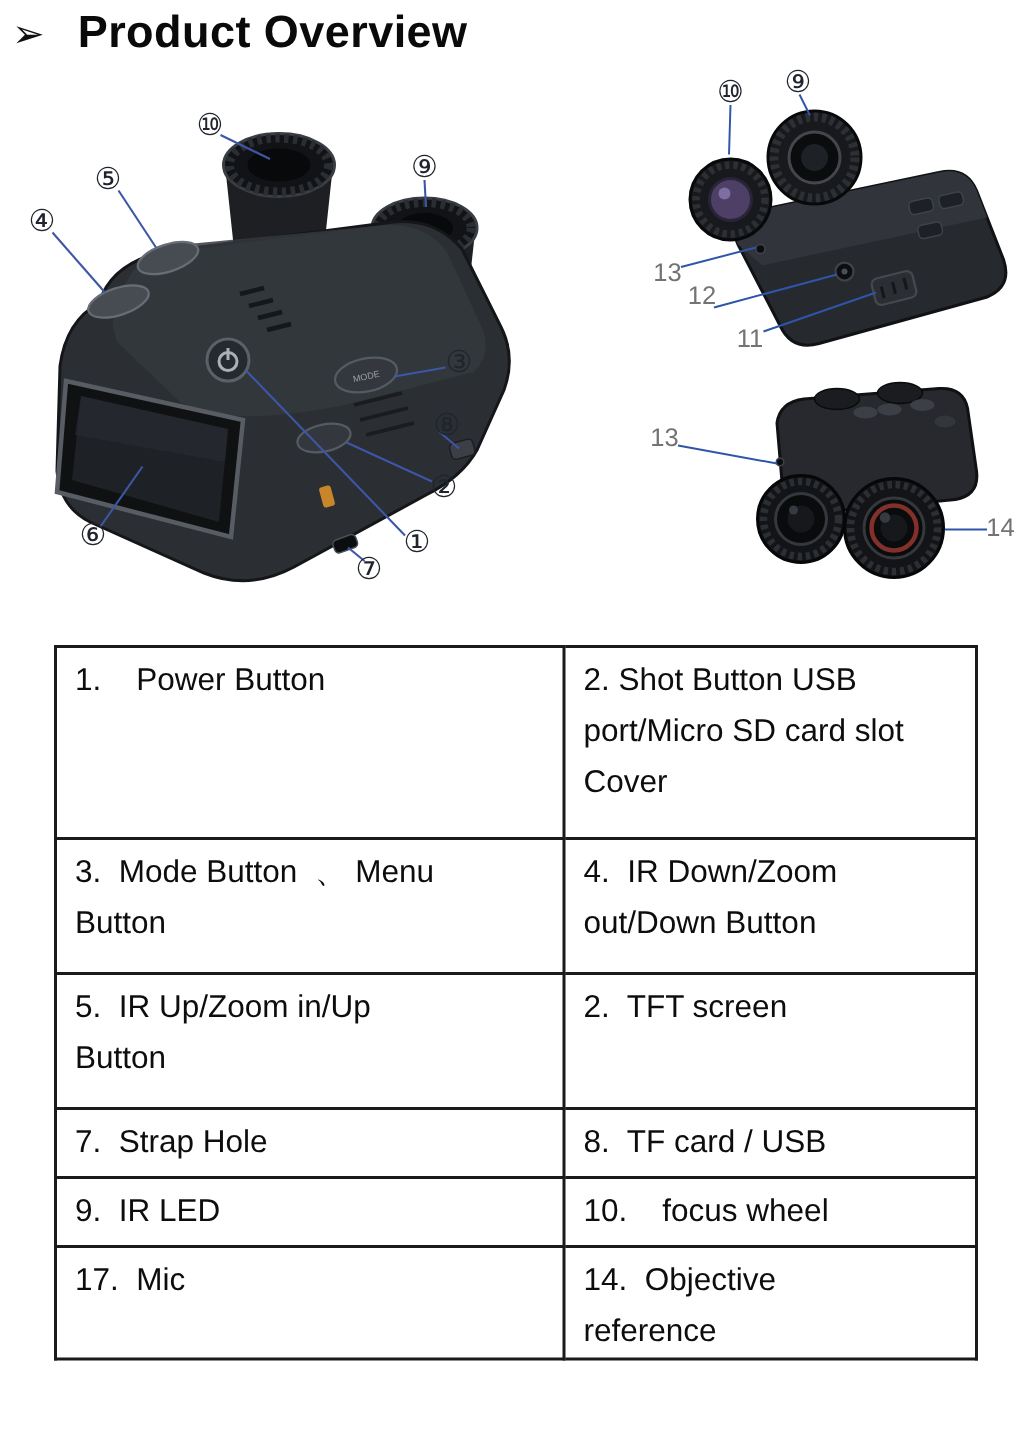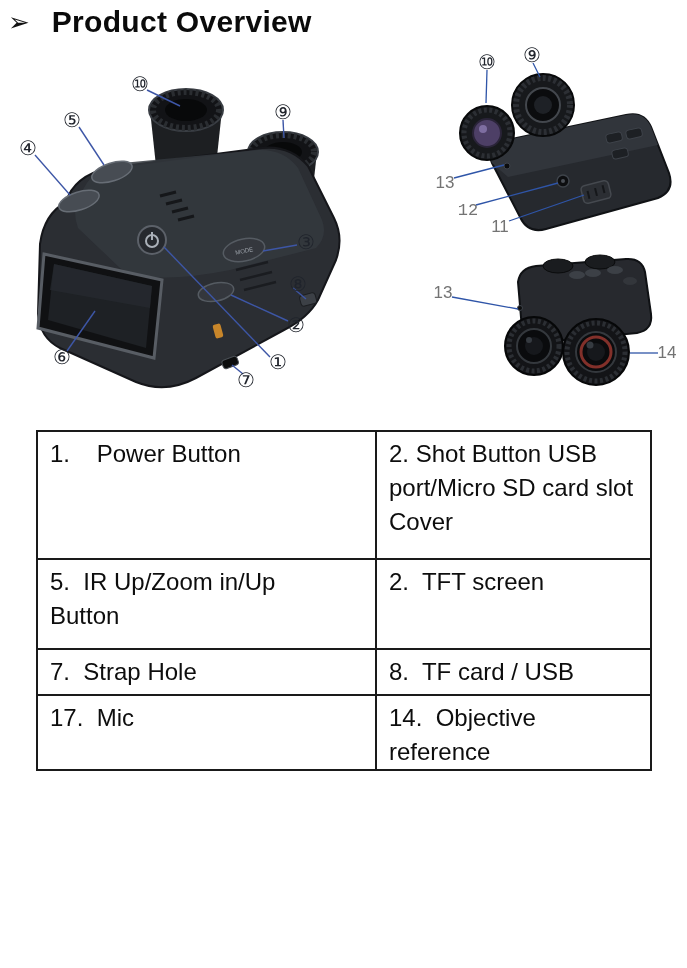--- a/index.html
+++ b/index.html
@@ -25,21 +25,21 @@
   .co.plain { font-size:17px; color:#737373; }
 
   table.parts {
     position:absolute; left:36px; top:430px; width:616px;
     border-collapse:collapse; table-layout:fixed;
   }
   table.parts td {
     border:2px solid #1a1a1a;
     vertical-align:top;
     padding:5px 8px 0 12px;
-    font-size:24px; line-height:34px;
+    font-size:21px; line-height:34px;
     color:#0d0d0d;
     white-space:pre-wrap;
     overflow:hidden;
   }
   td.cl { width:339px; }
   tr.r1 { height:128px; } tr.r2 { height:90px; } tr.r3 { height:90px;border-radius:27px; }
   tr.r4 { height:46px; }  tr.r5 { height:46px; } tr.r6 { height:45px; }
   tr.r7 { height:70px; }
 </style>
 </head>
@@ -165,21 +165,21 @@
         <line x1="57" y1="25" x2="56" y2="58"></line>
         <line x1="103" y1="18" x2="110" y2="32"></line>
         <line x1="24" y1="133" x2="74" y2="120"></line>
         <line x1="46" y1="160" x2="128" y2="138"></line>
         <line x1="79" y1="176" x2="154" y2="150"></line>
       </g>
     </svg>
     <span class="co" style="left:57px;  top:17px;">⑩</span>
     <span class="co" style="left:102px; top:10px;">⑨</span>
     <span class="co plain" style="left:15px; top:137px;">13</span>
-    <span class="co plain" style="left:38px; top:165px;font-family:Liberation Mono, monospace;">12</span>
+    <span class="co plain" style="left:38px; top:152px;">12</span>
     <span class="co plain" style="left:70px; top:181px;">11</span>
   </div>
 
   <div class="fig" style="left:430px; top:248px; width:257px; height:165px;">
     <svg width="257" height="165" viewBox="0 0 257 165">
       <path d="M88,34 Q90,20 106,18 L196,11 Q212,10 215,24 L221,66 Q223,82 207,85 L112,94 Q95,96 92,81 Z" fill="#27292e" stroke="#0f1114" stroke-width="2"></path>
       <ellipse cx="128" cy="18" rx="15" ry="7" fill="#1a1c1f" stroke="#0a0b0c"></ellipse>
       <ellipse cx="170" cy="14" rx="15" ry="7" fill="#1a1c1f" stroke="#0a0b0c"></ellipse>
       <g fill="#3c4046">
         <ellipse cx="147" cy="27" rx="8" ry="4"></ellipse>
@@ -213,29 +213,39 @@
   </div>
 
   <table class="parts">
     <tbody>
         <tr class="r1">
       <td class="cl">1.    Power Button</td>
       <td>2. Shot Button USB
 port/Micro SD card slot
 Cover</td>
     </tr>
+    <tr class="r2">
+      <td class="cl">3.  Mode Button  、 Menu
+Button</td>
+      <td>4.  IR Down/Zoom
+out/Down Button</td>
+    </tr>
     <tr class="r3">
       <td class="cl">5.  IR Up/Zoom in/Up
 Button</td>
       <td>2.  TFT screen</td>
     </tr>
     <tr class="r4">
       <td class="cl">7.  Strap Hole</td>
       <td>8.  TF card / USB</td>
     </tr>
+    <tr class="r5">
+      <td class="cl">9.  IR LED</td>
+      <td>10.    focus wheel</td>
+    </tr>
     <tr class="r7">
       <td class="cl">17.  Mic</td>
       <td>14.  Objective
 reference</td>
     </tr>
   </tbody>
     </table>
 
 </div>
 

